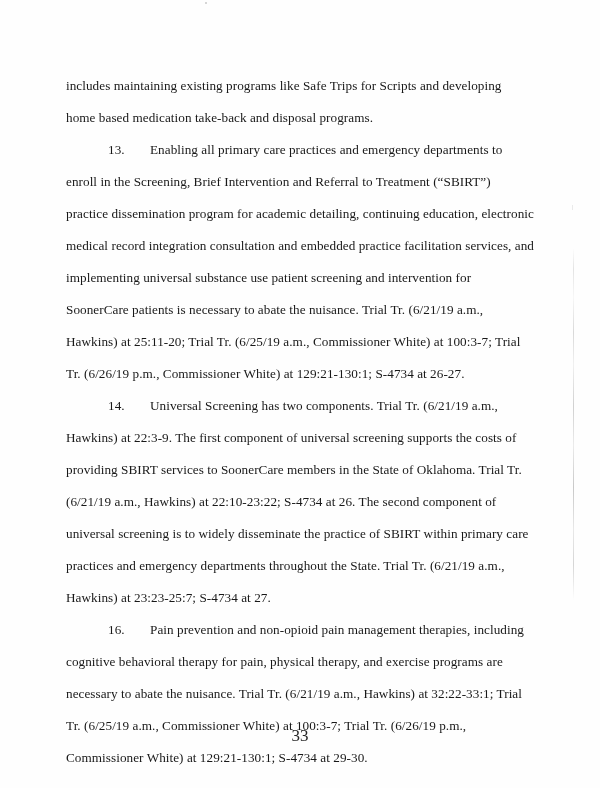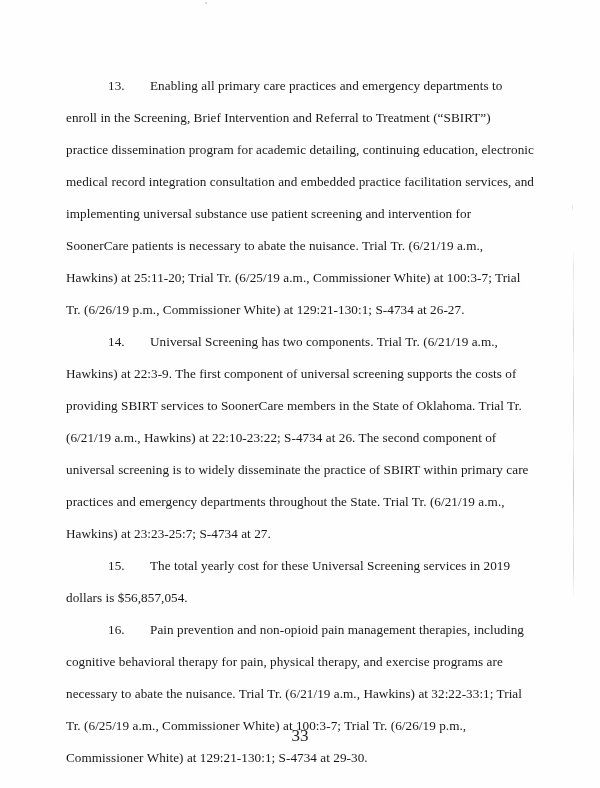--- a/index.html
+++ b/index.html
@@ -94,33 +94,33 @@
 <body>
 
 <div class="page">
 
   <div class="scan-line"></div>
   <div class="scan-speck speck-a"></div>
   <div class="scan-speck speck-b"></div>
 
   <div class="body-text">
 
+    <p class="para">
+      <span>includes maintaining existing programs like Safe Trips for Scripts and developing home based medication take-back and disposal programs.</span>
+    </p>
 
 
     <p class="para para-numbered">
       <span class="para-num">13.</span><span>Enabling all primary care practices and emergency departments to enroll in the Screening, Brief Intervention and Referral to Treatment (“SBIRT”) practice dissemination program for academic detailing, continuing education, electronic medical record integration consultation and embedded practice facilitation services, and implementing universal substance use patient screening and intervention for SoonerCare patients is necessary to abate the nuisance. Trial Tr. (6/21/19 a.m., Hawkins) at 25:11-20; Trial Tr. (6/25/19 a.m., Commissioner White) at 100:3-7; Trial Tr. (6/26/19 p.m., Commissioner White) at 129:21-130:1; S-4734 at 26-27.</span>
     </p>
 
     <p class="para para-numbered">
       <span class="para-num">14.</span><span>Universal Screening has two components. Trial Tr. (6/21/19 a.m., Hawkins) at 22:3-9. The first component of universal screening supports the costs of providing SBIRT services to SoonerCare members in the State of Oklahoma. Trial Tr. (6/21/19 a.m., Hawkins) at 22:10-23:22; S-4734 at 26. The second component of universal screening is to widely disseminate the practice of SBIRT within primary care practices and emergency departments throughout the State. Trial Tr. (6/21/19 a.m., Hawkins) at 23:23-25:7; S-4734 at 27.</span>
     </p>
 
-    <p class="para para-numbered">
-      <span class="para-num">15.</span><span>The total yearly cost for these Universal Screening services in 2019 dollars is $56,857,054.</span>
-    </p>
 
     <p class="para para-numbered">
       <span class="para-num">16.</span><span>Pain prevention and non-opioid pain management therapies, including cognitive behavioral therapy for pain, physical therapy, and exercise programs are necessary to abate the nuisance. Trial Tr. (6/21/19 a.m., Hawkins) at 32:22-33:1; Trial Tr. (6/25/19 a.m., Commissioner White) at 100:3-7; Trial Tr. (6/26/19 p.m., Commissioner White) at 129:21-130:1; S-4734 at 29-30.</span>
     </p>
 
   </div>
 
   <div class="page-number">33</div>
 
 </div>

